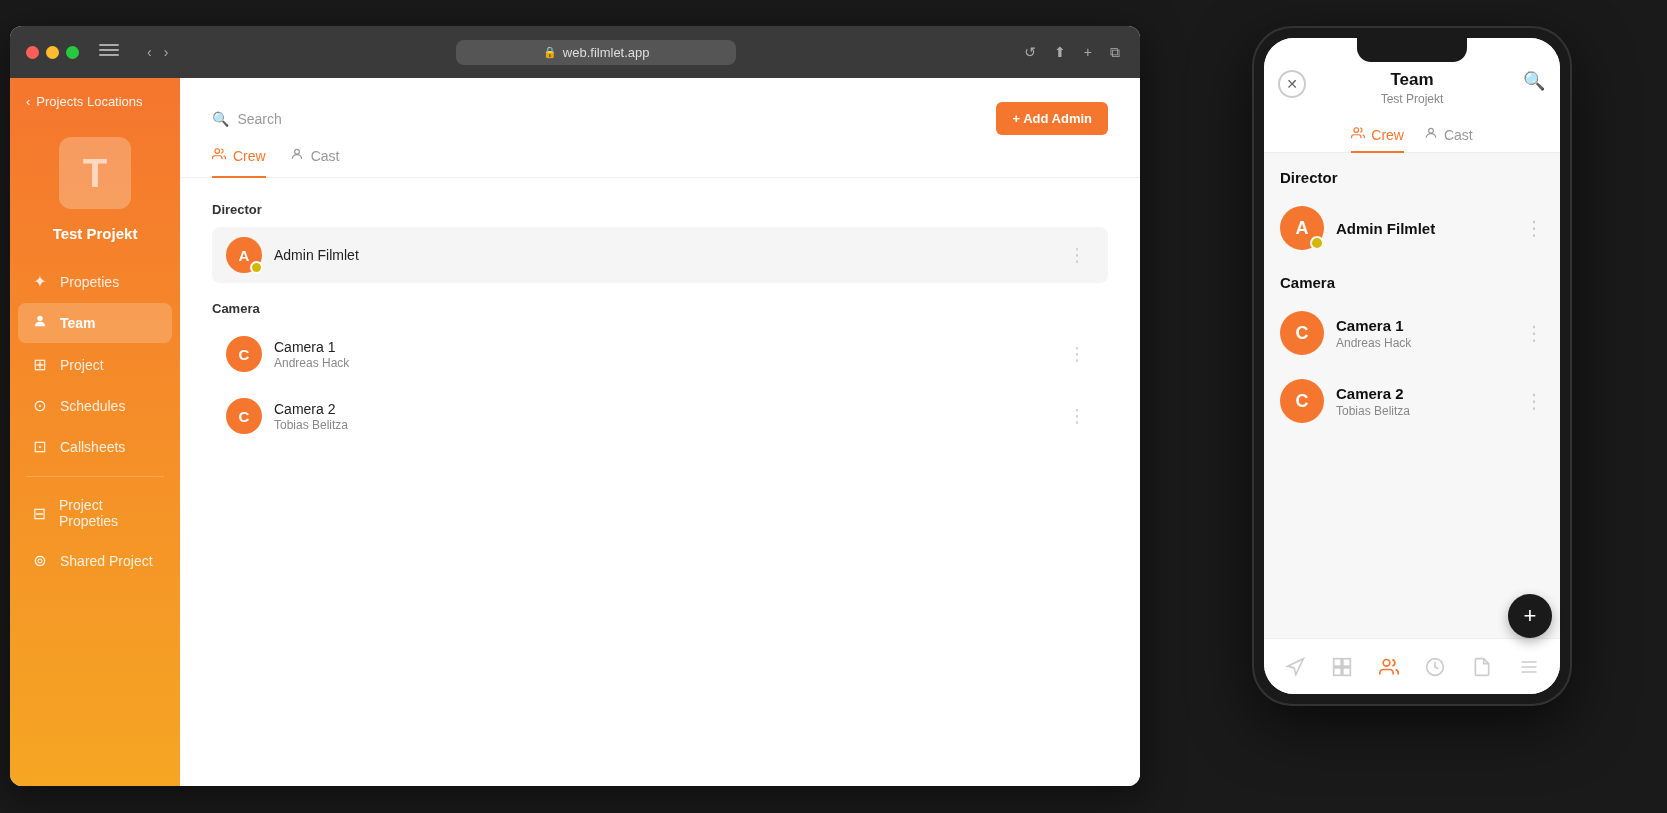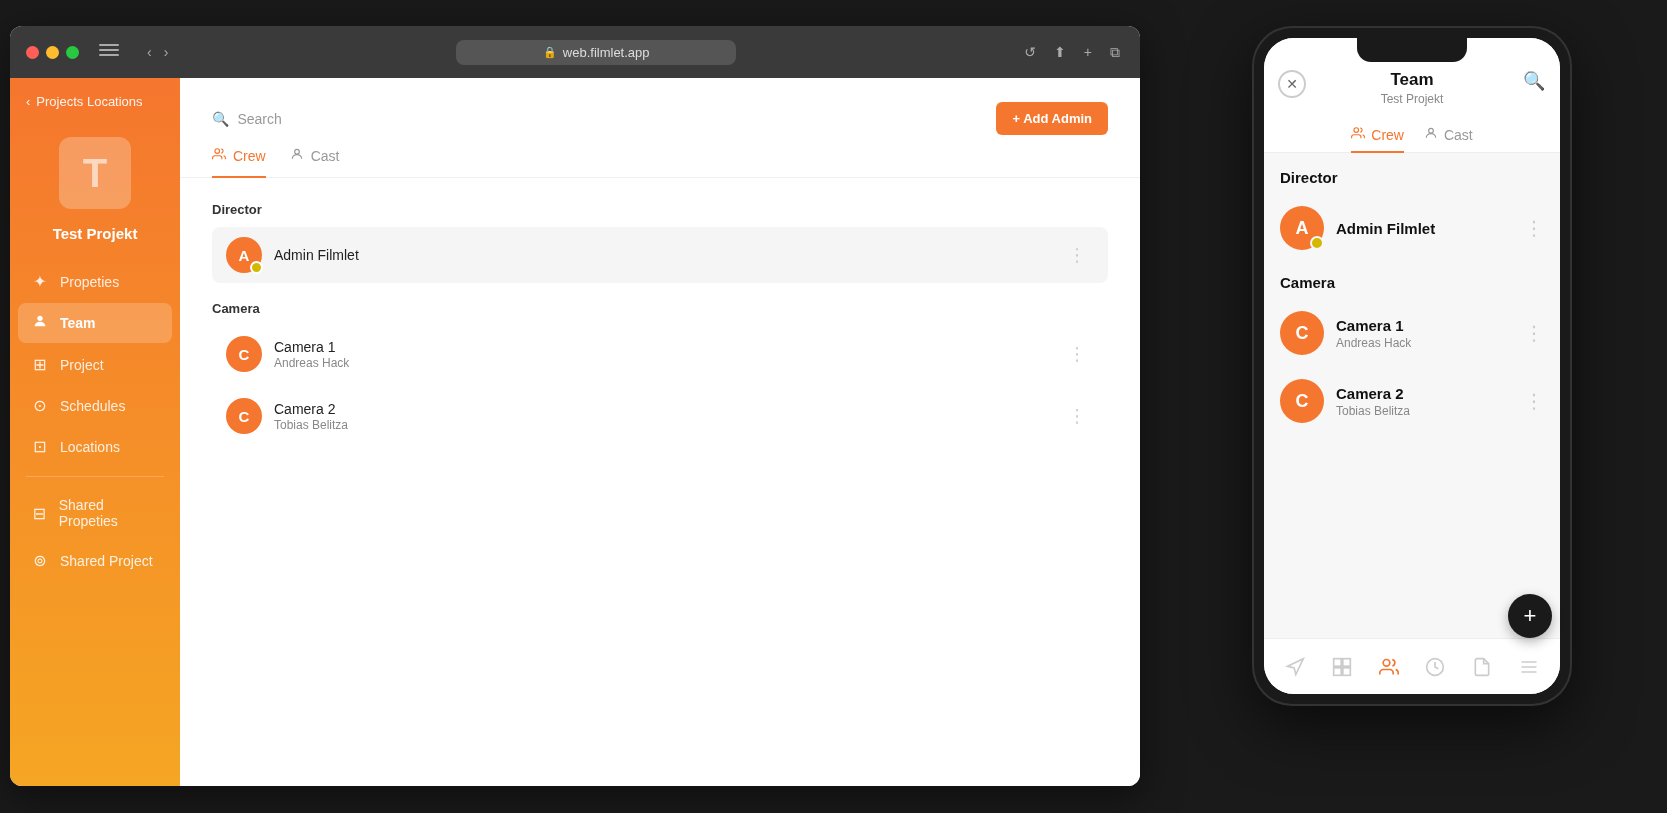--- a/index.html
+++ b/index.html
@@ -635,30 +635,30 @@
         <div class="sidebar-item">
           <span class="sidebar-icon">⊞</span>
           <span>Project</span>
         </div>
         <div class="sidebar-item">
           <span class="sidebar-icon">⊙</span>
           <span>Schedules</span>
         </div>
         <div class="sidebar-item">
           <span class="sidebar-icon">⊡</span>
-          <span>Locations</span>
+          <span>Callsheets</span>
         </div>
       </div>
 
       <div class="sidebar-divider"></div>
 
       <div class="sidebar-nav">
         <div class="sidebar-item">
           <span class="sidebar-icon">⊟</span>
-          <span>Shared Propeties</span>
+          <span>Project Propeties</span>
         </div>
         <div class="sidebar-item">
           <span class="sidebar-icon">⊚</span>
           <span>Shared Project</span>
         </div>
       </div>
     </div>
 
     <div class="main-content">
       <div class="content-header">

